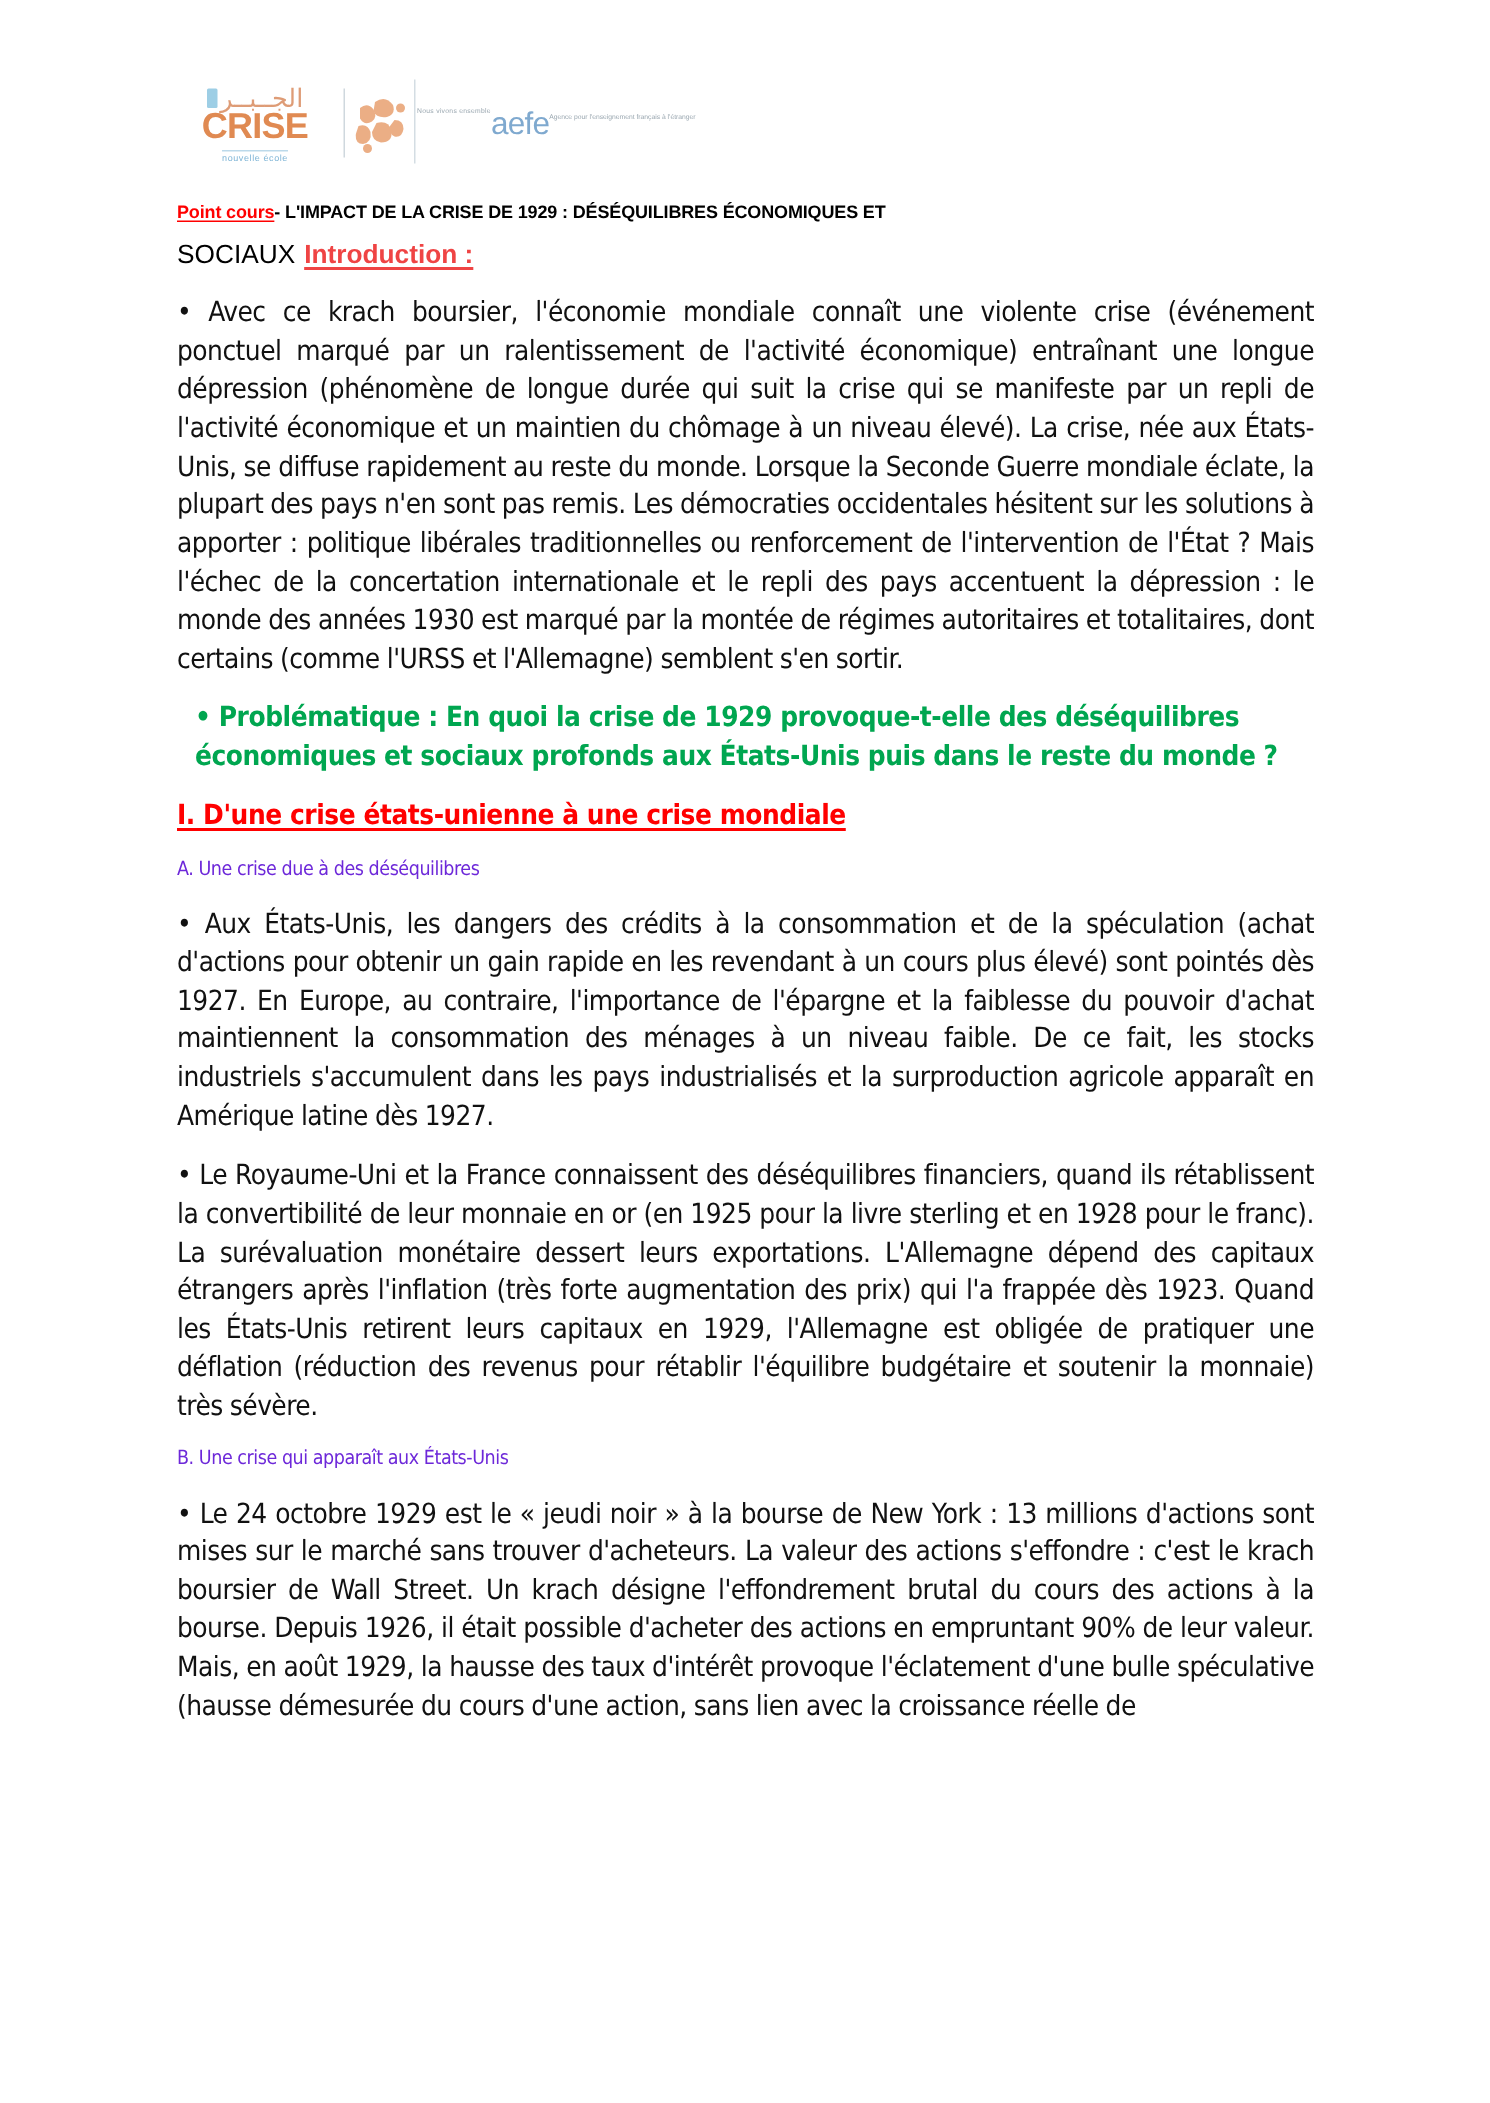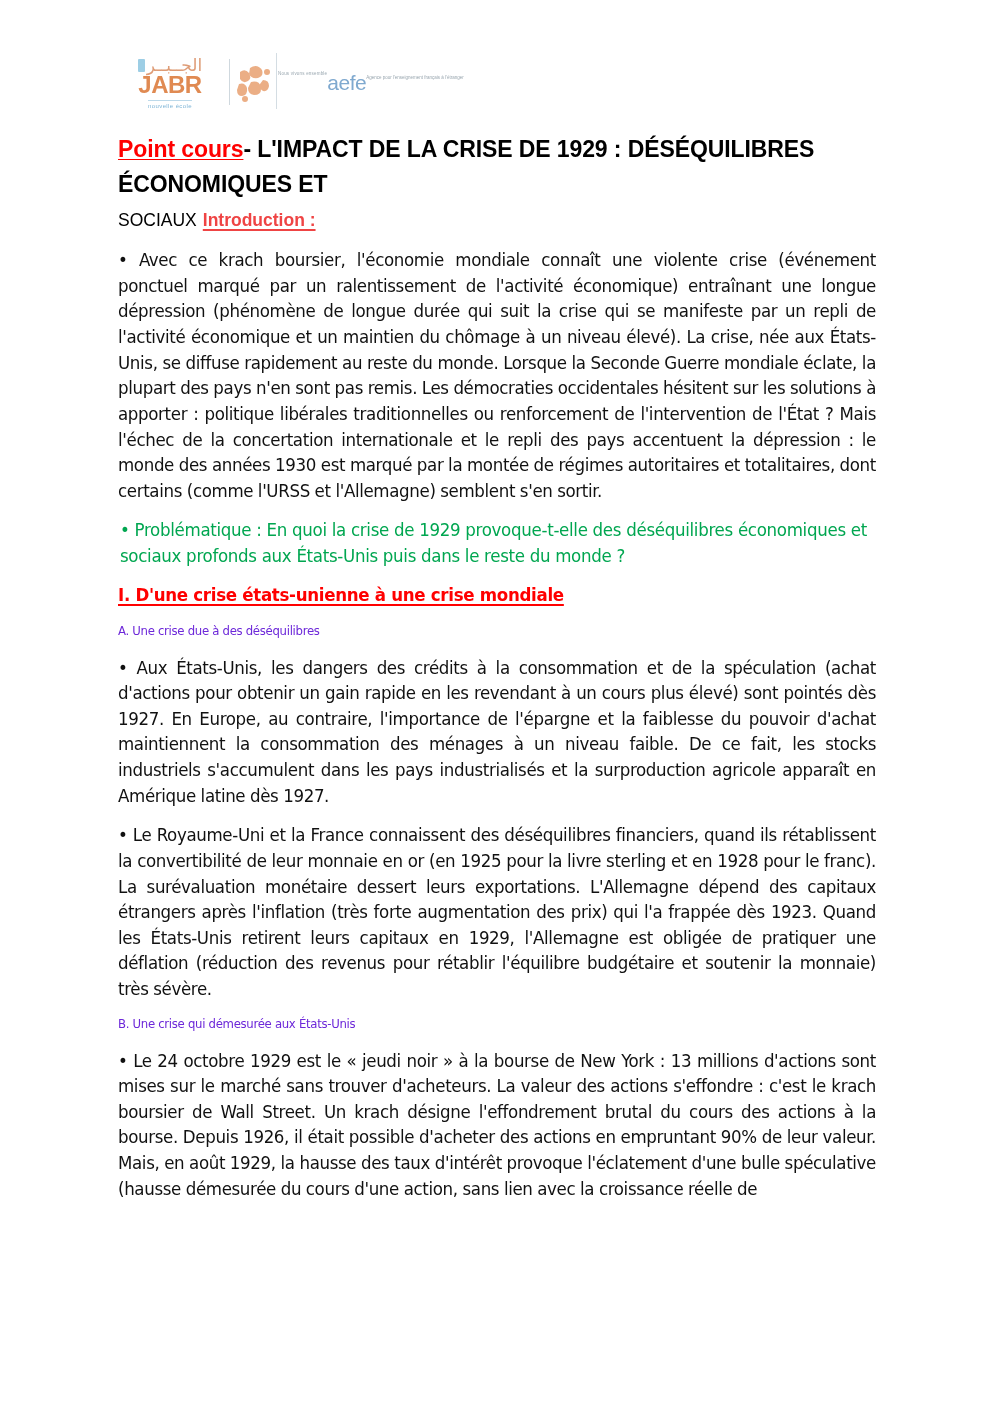--- a/index.html
+++ b/index.html
@@ -142,21 +142,21 @@
   .content {
     position: absolute;
     left: 118px;
     top: 132px;
     width: 758px;
   }
 
   
   .doc-title {
     font-family: "Liberation Sans", sans-serif;
-    font-size: 23px;
+    font-size: 12px;
     line-height: 1.50;
     color: #000000;
     margin: 0 0 6px 0;
     letter-spacing: -0.1px;
   }
   .doc-title .red-ul {
     color: #ff0000;
     text-decoration: underline;
     text-decoration-thickness: 1px;
     text-underline-offset: 2px;
@@ -188,24 +188,24 @@
     letter-spacing: -0.35px;
     word-spacing: -0.2px;
   }
   p.body.nojust {
     text-align: left;
   }
 
   h3.problematique {
     font-family: "DejaVu Sans Condensed", "Liberation Sans Narrow", "Liberation Sans", sans-serif;
     font-size: 18.5px;
-    font-weight: normal;
+    font-weight: bold;
     line-height: 1.36;
     color: #00a650;
-    margin: 0 0 16px 2px;
+    margin: 0 0 16px 12px;
     letter-spacing: -0.3px;
   }
 
   h2.part-title {
     font-family: "DejaVu Sans Condensed", "Liberation Sans Narrow", "Liberation Sans", sans-serif;
     font-size: 18.5px;
     font-weight: bold;
     color: #ff0000;
     margin: 0 0 18px 0;
     letter-spacing: -0.3px;
@@ -230,21 +230,21 @@
 
 <div class="page">
 
   <div class="logo-band">
 
     <div class="logo-jabr">
       <div class="jabr-arabic">
         <span class="blk"></span>
         <span>الجــبــر</span>
       </div>
-      <div class="jabr-word">JABR</div>
+      <div class="jabr-word">CRISE</div>
       <div class="jabr-sub">nouvelle école</div>
     </div>
 
     <div class="logo-sep"></div>
 
     <div class="logo-aefe">
       <div class="aefe-globe">
         <svg width="36" height="52" viewBox="0 0 36 52" aria-hidden="true">
           <g fill="#e8a070" opacity="0.85">
             <path d="M3 16 q5 -4 9 1 q3 5 -1 8 q-5 3 -8 -2 z"></path>
@@ -285,18 +285,18 @@
     <h3 class="problematique">• Problématique : En quoi la crise de 1929 provoque-t-elle des déséquilibres économiques et sociaux  profonds aux États-Unis puis dans le reste du monde ?</h3>
 
     <h2 class="part-title"><span class="u">I. D'une crise états-unienne à une crise mondiale</span></h2>
 
     <h3 class="sub-title">A. Une crise due à des déséquilibres</h3>
 
     <p class="body">• Aux États-Unis, les dangers des crédits à la consommation et de la spéculation (achat d'actions pour  obtenir un gain rapide en les revendant à un cours plus élevé) sont pointés dès 1927. En Europe, au  contraire, l'importance de l'épargne et la faiblesse du pouvoir d'achat maintiennent la consommation  des ménages à un niveau faible. De ce fait, les stocks industriels s'accumulent dans les pays industrialisés et la surproduction agricole apparaît en Amérique latine dès 1927.</p>
 
     <p class="body">• Le Royaume-Uni et la France connaissent des déséquilibres financiers, quand ils rétablissent la  convertibilité de leur monnaie en or (en 1925 pour la livre sterling et en 1928 pour le franc). La  surévaluation monétaire dessert leurs exportations. L'Allemagne dépend des capitaux étrangers après   l'inflation (très forte augmentation des prix) qui l'a frappée dès 1923. Quand les États-Unis retirent leurs capitaux en 1929, l'Allemagne est obligée de pratiquer une déflation (réduction des revenus pour   rétablir l'équilibre budgétaire et soutenir la monnaie) très sévère.</p>
 
-    <h3 class="sub-title">B. Une crise qui démesurée aux États-Unis</h3>
+    <h3 class="sub-title">B. Une crise qui apparaît aux États-Unis</h3>
 
     <p class="body">• Le 24 octobre 1929 est le « jeudi noir » à la bourse de New York : 13 millions d'actions sont mises sur  le marché sans trouver d'acheteurs. La valeur des actions s'effondre : c'est le krach boursier de Wall  Street. Un krach désigne l'effondrement brutal du cours des actions à la bourse. Depuis 1926, il était possible d'acheter des actions en empruntant 90% de leur valeur. Mais, en août 1929, la hausse des  taux d'intérêt provoque l'éclatement d'une bulle spéculative (hausse démesurée du cours d'une  action, sans lien avec la croissance réelle de</p>
 
   </div>
 </div>
 
 </body></html>

